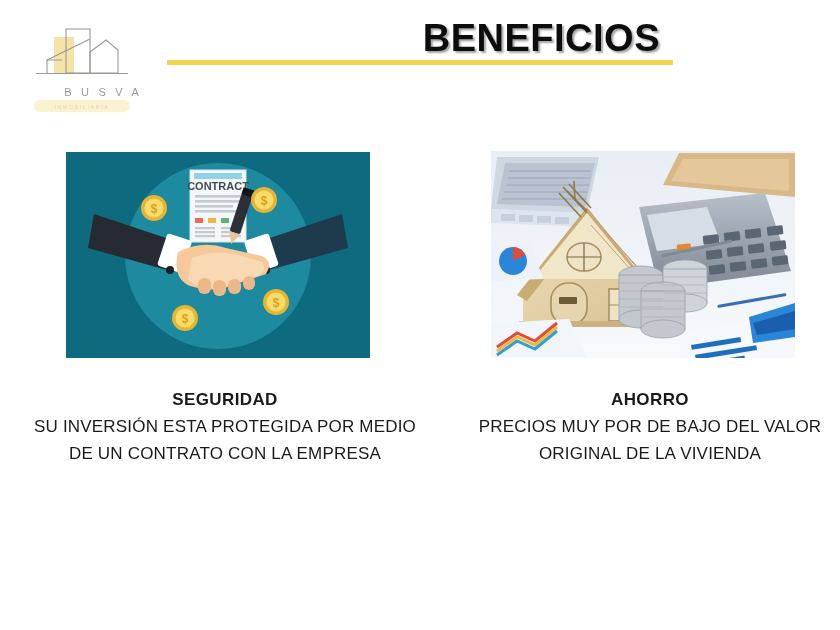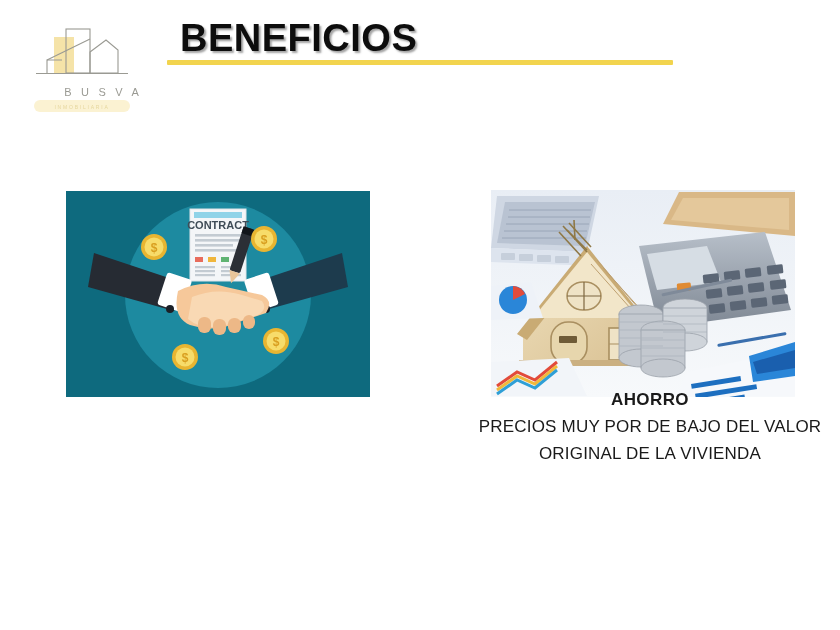--- a/index.html
+++ b/index.html
@@ -56,21 +56,21 @@
     background: #fbf2d2;
     border-radius: 6px;
   }
 
   
   #title {
     position: absolute;
     left: 180px;
     top: 17px;
     width: 480px;
-    text-align: left;
+    text-align: right;
     font-size: 38px;
     font-weight: bold;
     letter-spacing: 0.5px;
     color: #0d0d0d;
     text-shadow: 2px 2px 2px rgba(90,90,90,0.55);
     font-family: "Liberation Sans", sans-serif;
   }
   #title-rule {
     position: absolute;
     left: 167px;
@@ -79,21 +79,20 @@
     height: 5px;
     background: #f2d44e;
     border-radius: 1px;
   }
 
   
   .photo {
     position: absolute;
     overflow: hidden;
     background: #86efac;
-    margin-top: 39px;
   }
   #photo-left {
     left: 66px;
     top: 152px;
     width: 304px;
     height: 206px;
   }
   #photo-right {
     left: 491px;
     top: 151px;
@@ -349,18 +348,20 @@
       <polygon points="0,96 40,92 52,128 0,130" fill="#eef2f8"></polygon>
       <circle cx="22" cy="110" r="14" fill="#2a86d8"></circle>
       <path d="M22 110 L22 96 A14 14 0 0 1 34 104 Z" fill="#e24b3a"></path>
       <rect x="170" y="96" width="72" height="3" rx="1.5" fill="#7f8a99" transform="rotate(-12 206 98)"></rect>
       <rect x="226" y="148" width="70" height="3" rx="1.5" fill="#3a6fae" transform="rotate(-10 261 150)"></rect>
     </g>
   </svg>
 </div>
 
 <div class="caption" id="caption-left">
+  <div class="caption-title">SEGURIDAD</div>
+  <div class="caption-body">SU INVERSIÓN ESTA PROTEGIDA POR MEDIO DE UN CONTRATO CON LA EMPRESA</div>
 </div>
 
 <div class="caption" id="caption-right">
   <div class="caption-title">AHORRO</div>
   <div class="caption-body">PRECIOS MUY POR DE BAJO DEL VALOR ORIGINAL DE LA VIVIENDA</div>
 </div>
 
 </body></html>

